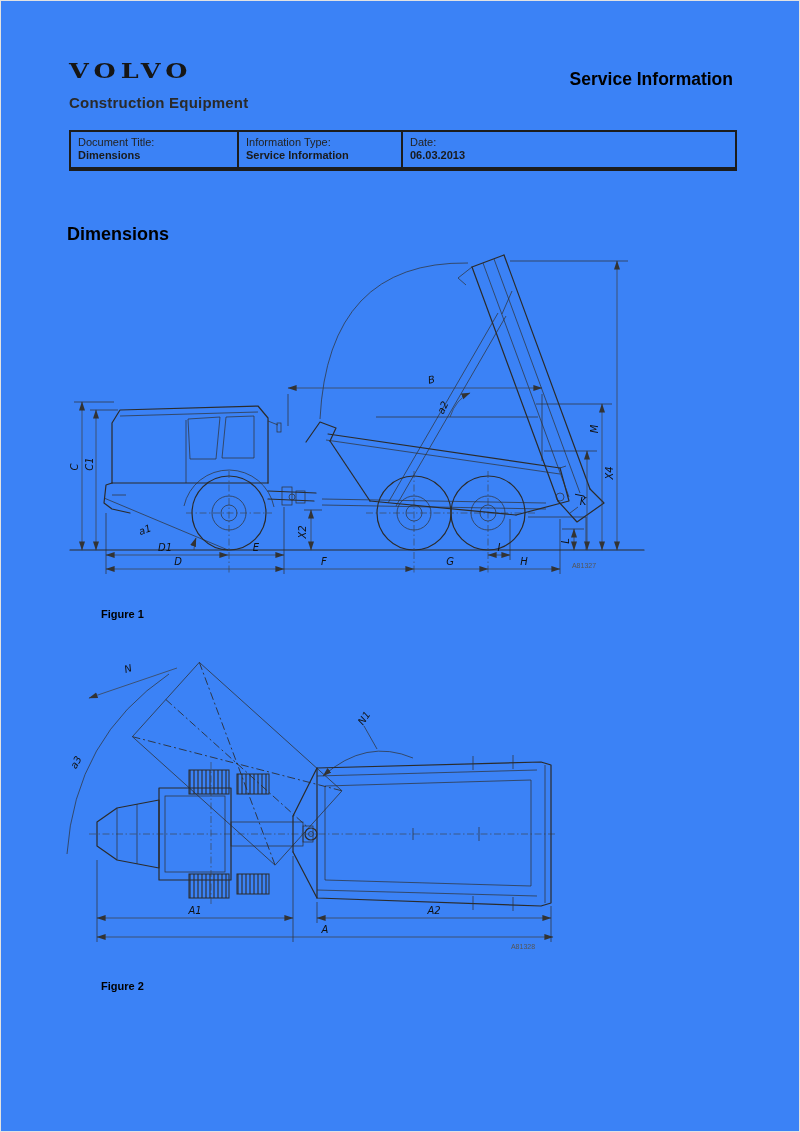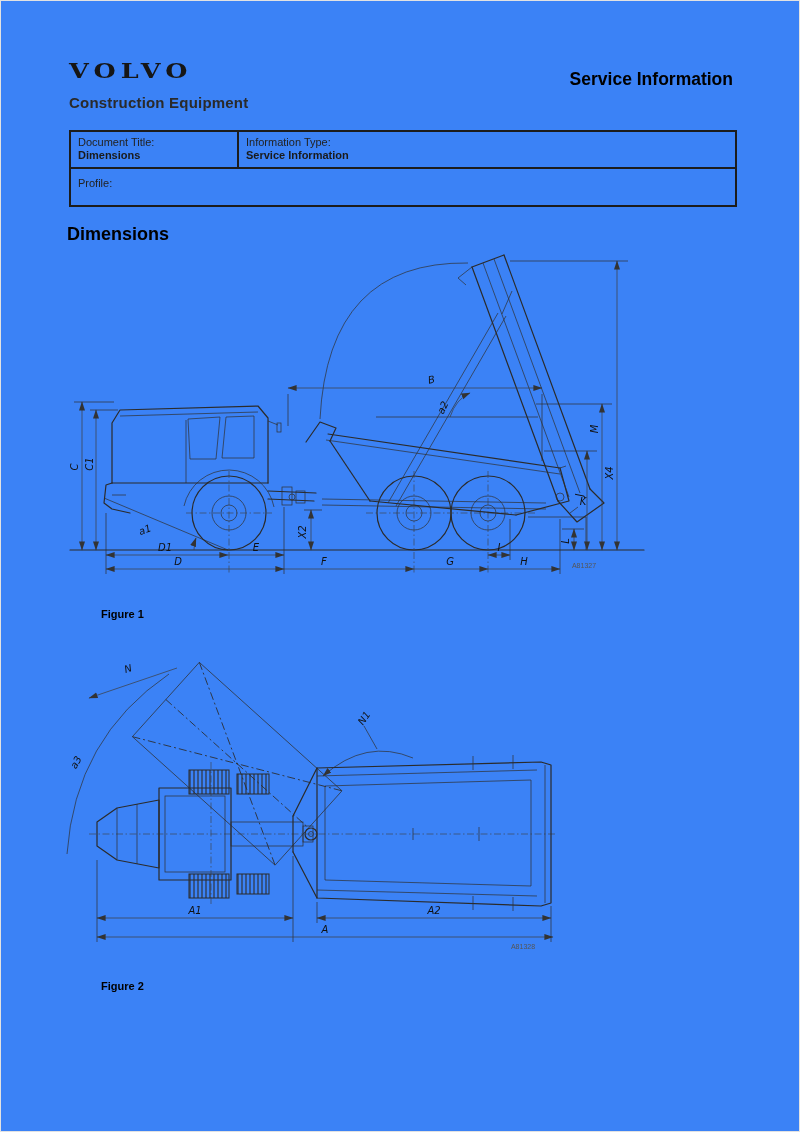--- a/index.html
+++ b/index.html
@@ -48,23 +48,24 @@
   <div class="info-table">
     <div class="it-row1">
       <div class="it-cell">
         <div class="it-label">Document Title:</div>
         <div class="it-value">Dimensions</div>
       </div>
       <div class="it-cell">
         <div class="it-label">Information Type:</div>
         <div class="it-value">Service Information</div>
       </div>
-    </div>
-    <div class="it-row2">
-      <span class="it-label">Profile:</span>
+      <div class="it-cell">
+        <div class="it-label">Date:</div>
+        <div class="it-value">06.03.2013</div>
+      </div>
     </div>
   </div>
 
   <div class="section-title">Dimensions</div>
 
   <svg class="fig fig1" width="670" height="348" viewBox="0 0 670 348">
     <defs>
       <marker id="m1" markerWidth="10" markerHeight="8" refX="8.6" refY="4" orient="auto-start-reverse" markerUnits="userSpaceOnUse">
         <path d="M0,1 L9,4 L0,7 Z" fill="#333"></path>
       </marker>

